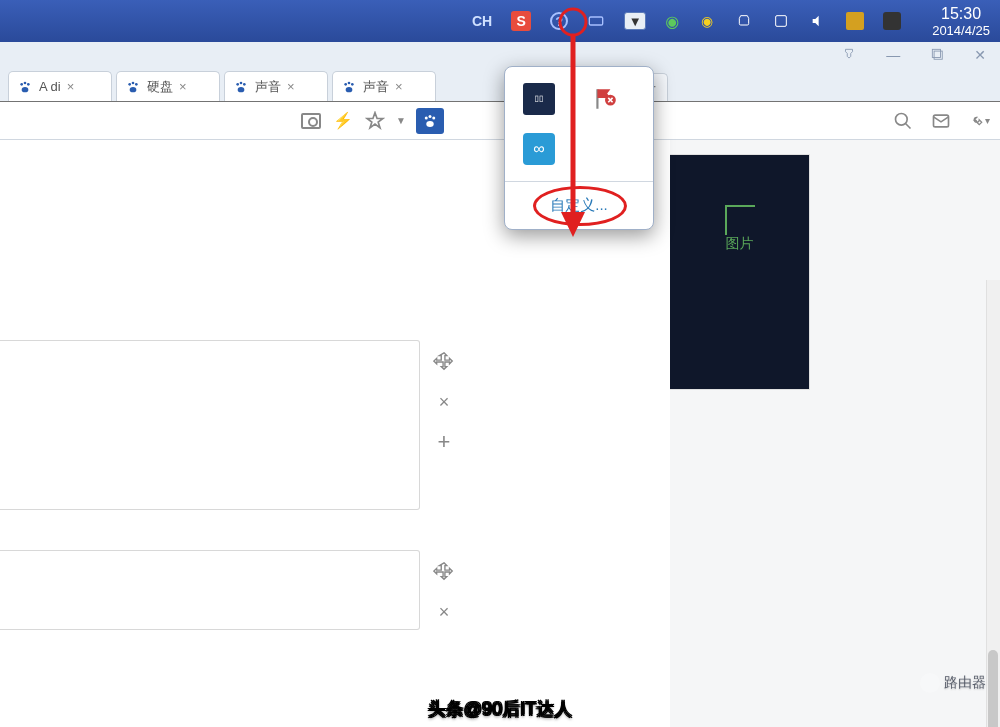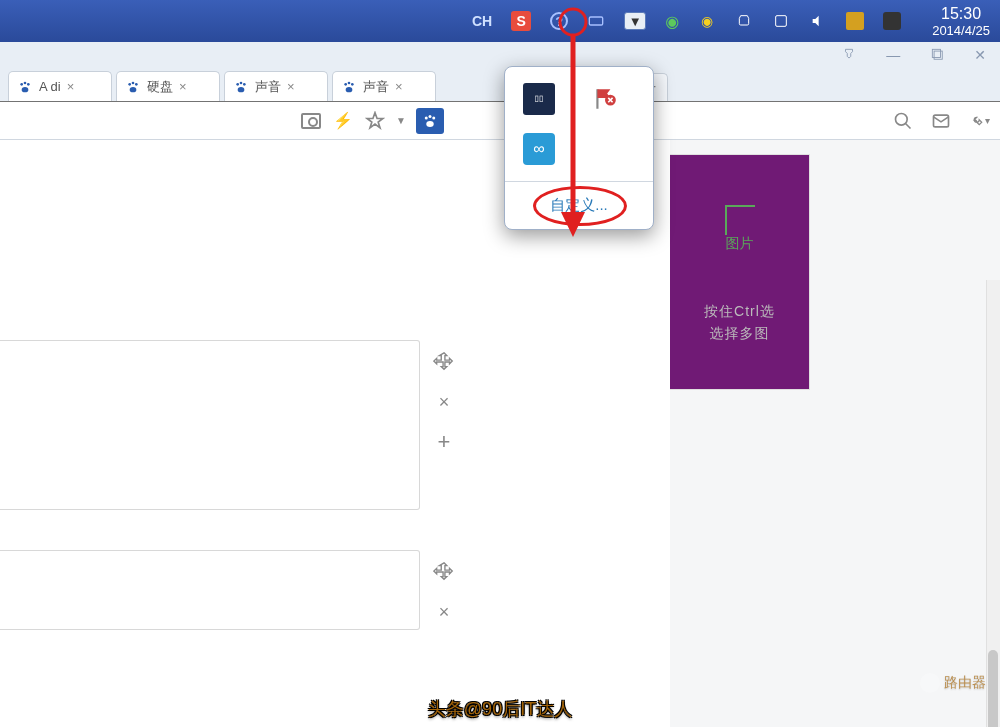--- a/index.html
+++ b/index.html
@@ -47,44 +47,44 @@
   
   .content { position:relative; height: calc(727px - 42px - 26px - 34px - 38px); background:#fff; }
   .left-panel { position:absolute; left:0; top:200px; width:420px; }
   .item-box { height:170px; border:1px solid #d8d8d8; border-left:none; border-radius:0 3px 3px 0; margin-bottom:40px; position:relative; }
   .item-controls { position:absolute; right:-36px; top:10px; display:flex; flex-direction:column; gap:16px; align-items:center; }
   .ctrl-move svg { width:22px; height:22px; stroke:#888; fill:none; stroke-width:1.5;}
   .ctrl-x { font-size:18px; color:#888; }
   .ctrl-plus { font-size:22px; color:#888; font-weight:300;}
 
   .right-panel { position:absolute; right:0; top:0; width:330px; height:100%; background:#f5f6f7; padding-top:14px;}
-  .upload-box { width:140px; height:236px; margin-left:0; background:#701a75; border:1px solid #e0e0e0; border-left:none; display:flex; flex-direction:column; align-items:center; justify-content:center; gap:20px; position:relative;}
+  .upload-box { width:140px; height:236px; margin-left:0; background:#0f172a; border:1px solid #e0e0e0; border-left:none; display:flex; flex-direction:column; align-items:center; justify-content:center; gap:20px; position:relative;}
   .upload-hint { color:#bbb; font-size:14px; text-align:center; line-height:1.6; letter-spacing:1px;}
   .broken-img { color:#5aa85a; font-size:14px; }
 
   
   .dropdown-popup { position:absolute; left:504px; top:66px; width:150px; background:#fff; border:1px solid #a0b0c8; border-radius:8px; box-shadow:0 6px 20px rgba(0,0,0,0.4); z-index:50; overflow:hidden;}
   .dropdown-popup::before { content:""; position:absolute; inset:-3px; border-radius:10px; box-shadow:0 0 0 3px rgba(100,130,180,0.3); z-index:-1;}
   .pop-grid { padding:16px 18px; display:grid; grid-template-columns:1fr 1fr; gap:18px 20px; }
   .pop-icon { width:32px; height:32px; display:flex; align-items:center; justify-content:center; }
   .pop-dolby { background:#1a2a4a; color:#fff; border-radius:3px; font-size:8px; text-align:center; line-height:1;}
   .pop-flag { position:relative; }
   .pop-flag svg { width:26px;height:26px; }
   .pop-link { background:#2a9bd6; border-radius:4px; color:#fff; font-size:16px; display:flex; align-items:center; justify-content:center;}
   .pop-footer { border-top:1px solid #d0d7e0; padding:14px 0; text-align:center; color:#2a7ab8; font-size:15px; position:relative;}
   .red-ellipse { position:absolute; left:28px; top:4px; width:94px; height:40px; border:3px solid #e02020; border-radius:50%; }
 
   
   .red-arrow { position:absolute; left:565px; top:22px; z-index:60; pointer-events:none; }
   .red-arrow svg { overflow:visible; }
 
   
-  .watermark1 { position:absolute; right:14px; bottom:34px; color:#a16207; font-size:14px; opacity:0.7; display:flex; align-items:center; gap:4px; text-shadow:0 1px 2px rgba(0,0,0,0.3);}
+  .watermark1 { position:absolute; right:14px; bottom:34px; color:#0f172a; font-size:14px; opacity:0.7; display:flex; align-items:center; gap:4px; text-shadow:0 1px 2px rgba(0,0,0,0.3);}
   .watermark1 .circ { width:20px;height:20px; background:rgba(255,255,255,0.3); border-radius:50%; }
-  .watermark2 { position:absolute; left:50%; bottom:6px; transform:translateX(-50%); color:#a16207; font-size:18px; font-weight:500; text-shadow:-1px -1px 0 #000,1px -1px 0 #000,-1px 1px 0 #000,1px 1px 0 #000, 0 2px 3px rgba(0,0,0,0.6);}
+  .watermark2 { position:absolute; left:50%; bottom:6px; transform:translateX(-50%); color:#000000; font-size:18px; font-weight:500; text-shadow:-1px -1px 0 #000,1px -1px 0 #000,-1px 1px 0 #000,1px 1px 0 #000, 0 2px 3px rgba(0,0,0,0.6);}
 
   
   .scrolltrack { position:absolute; right:0; top:140px; bottom:0; width:14px; background:#f0f0f0; border-left:1px solid #e0e0e0;}
   .scrollthumb { position:absolute; right:2px; width:10px; top:370px; height:140px; background:#c8c8c8; border-radius:5px;}
 </style>
 </head>
 <body>
 
 <div class="taskbar">
   <div class="tray">
@@ -245,24 +245,20 @@
             </svg></span>
         <span class="ctrl-x">×</span>
       </div>
     </div>
   </div>
 
   <div class="right-panel">
     <div class="upload-box">
       <div style="position:absolute;top:50px;width:30px;height:30px;border:2px solid #5aa85a;border-right:none;border-bottom:none;"></div>
       <div class="broken-img" style="position:absolute;top:80px">图片</div>
-      <div class="upload-hint" style="margin-top:100px">
-        <span>按住Ctrl选</span><br>
-        <span>选择多图</span>
-      </div>
     </div>
   </div>
 
   <div class="scrolltrack">
     <div class="scrollthumb"></div>
   </div>
 </div>
 
 <div class="dropdown-popup">
   <div class="pop-grid">

